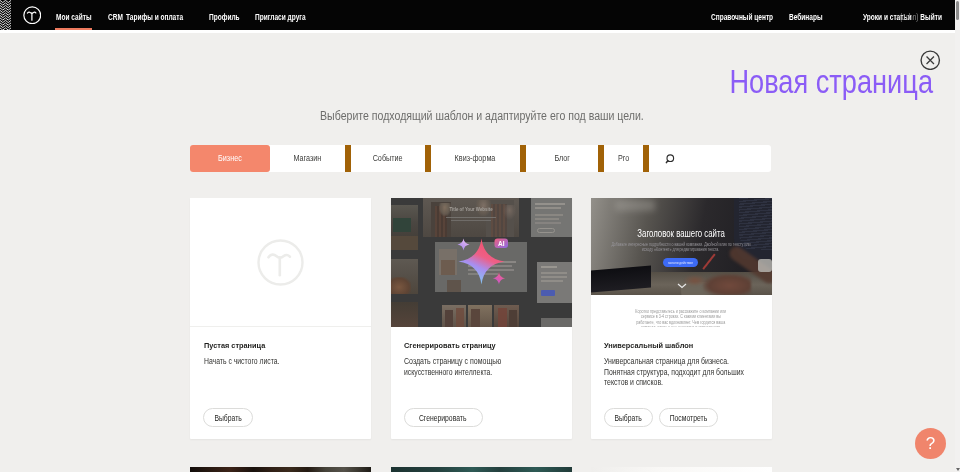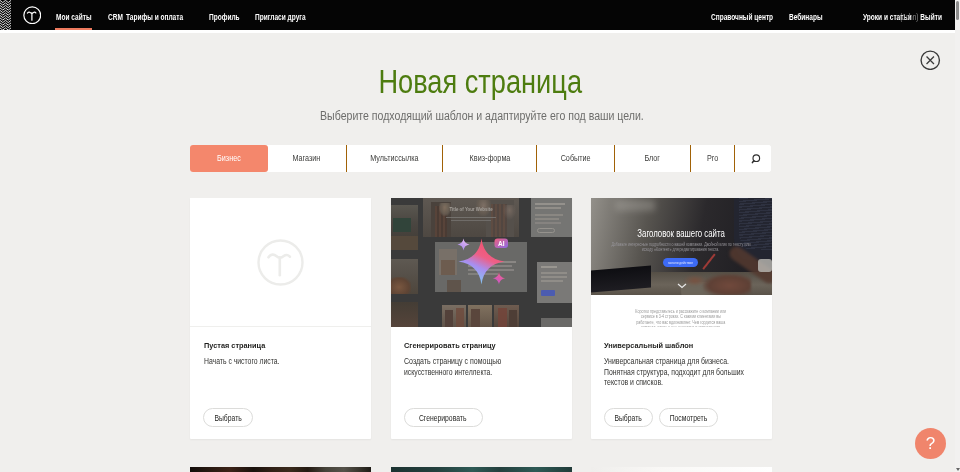--- a/index.html
+++ b/index.html
@@ -10,27 +10,27 @@
 .topbar{position:absolute;left:0;top:0;width:955px;height:30px;background:#050505}
 .whiteline{position:absolute;left:0;top:30px;width:955px;height:3px;background:#fff}
 .navitem{position:absolute;top:0;height:30px;line-height:34px;color:#fff;font-weight:bold;font-size:8.5px;transform:translateZ(0)}
 .navitem .cx{transform:scaleX(0.77)}
 .underline{position:absolute;left:55px;top:27.8px;width:36.5px;height:2.6px;background:#ee7a5e}
 
 .sbtrack{position:absolute;right:0;top:0;width:5px;height:472px;background:#f2f1f0}
 .sbthumb{position:absolute;right:1px;top:1px;width:3px;height:19px;background:#8d8d8d;border-radius:2px}
 .sbarrow{position:absolute;right:0.5px;top:467.5px;width:0;height:0;border-left:2.5px solid transparent;border-right:2.5px solid transparent;border-top:3.5px solid #666}
 
-.h1{position:absolute;left:3px;top:64px;width:955px;text-align:center;font-size:34px;line-height:34px;color:#4d7c0f;font-weight:normal}
+.h1{position:absolute;left:3px;top:64px;width:955px;text-align:right;font-size:34px;line-height:34px;color:#8b5cf6;font-weight:normal}
 .sub{position:absolute;left:4px;top:110px;width:955px;text-align:center;font-size:12px;line-height:13px;color:#6d6d6b}
 
 .close{position:absolute;left:920px;top:49.5px;width:20.5px;height:20.5px}
 
 .tabs{position:absolute;left:190px;top:144.5px;width:581px;height:27.5px;display:flex;background:#fff;border-radius:3px}
-.tab{height:100%;border-right:1px solid #a16207;display:flex;align-items:center;justify-content:center;font-size:8.5px;color:#3c3c3a;background:rgba(255,255,255,0.99);transform:translateZ(0)}
+.tab{height:100%;border-right:6px solid #a16207;display:flex;align-items:center;justify-content:center;font-size:8.5px;color:#3c3c3a;background:rgba(255,255,255,0.99);transform:translateZ(0)}
 .tab .cxc{transform:scaleX(0.85)}
 .tab:first-child{border-radius:3px 0 0 3px}
 .tab:last-child{border-right:none;border-radius:0 3px 3px 0}
 .tab.active{background:#f4876c;color:#fff;border-right:none;border-radius:3px}
 
 .card{position:absolute;top:198px;width:181px;height:240.5px;background:#fff;border-radius:1px;box-shadow:0 1px 2px rgba(0,0,0,0.05)}
 .cimg{position:absolute;left:0;top:0;width:181px;height:129px;overflow:hidden}
 .ctitle{position:absolute;top:341px;font-size:8px;line-height:10px;font-weight:bold;color:#1e1e1c}
 .ctitle .cx{transform:scaleX(0.92)}
 .cdesc{position:absolute;top:356.4px;font-size:9.5px;color:#323230;line-height:10.3px}
@@ -94,28 +94,25 @@
 <path d="M6.7 6.7 L14.3 14.3 M14.3 6.7 L6.7 14.3" stroke="#3a3a3a" stroke-width="1.3"></path>
 </svg>
 
 <div class="tabs">
 <div class="tab active" style="width:79.5px">
       <span class="cxc">Бизнес</span>
     </div>
 <div class="tab" style="width:81px">
       <span class="cxc">Магазин</span>
     </div>
-<div class="tab" style="width:98.5px">
-      <span class="cxc">Мультиссылка</span>
+<div class="tab" style="width:80px">
+      <span class="cxc">Событие</span>
     </div>
 <div class="tab" style="width:95.5px">
       <span class="cxc">Квиз-форма</span>
-    </div>
-<div class="tab" style="width:80px">
-      <span class="cxc">Событие</span>
     </div>
 <div class="tab" style="width:78px">
       <span class="cxc">Блог</span>
     </div>
 <div class="tab" style="width:45px">
       <span class="cxc">Pro</span>
     </div>
 <div class="tab" style="width:36.5px">
 <svg width="12" height="12" viewBox="0 0 12 12" style="margin-left:3px;margin-top:2px">
         <circle cx="7.3" cy="5.2" r="3.3" fill="none" stroke="#2e2e2e" stroke-width="1.15"></circle>

